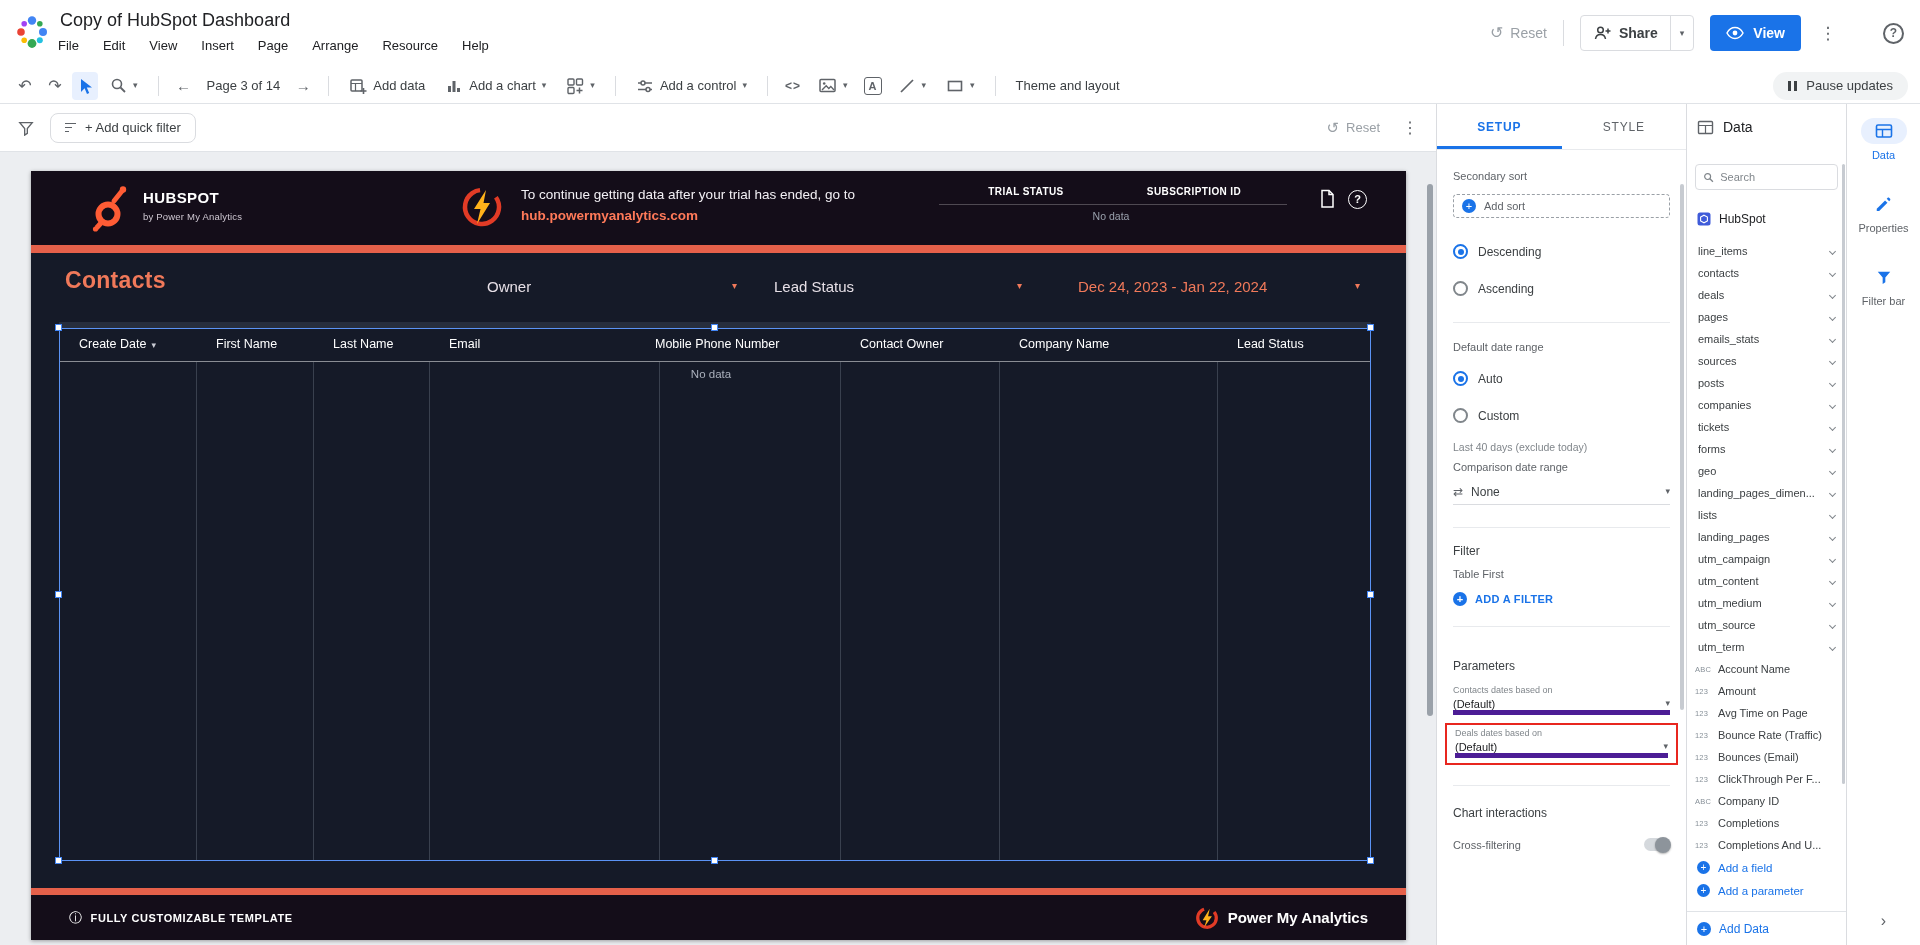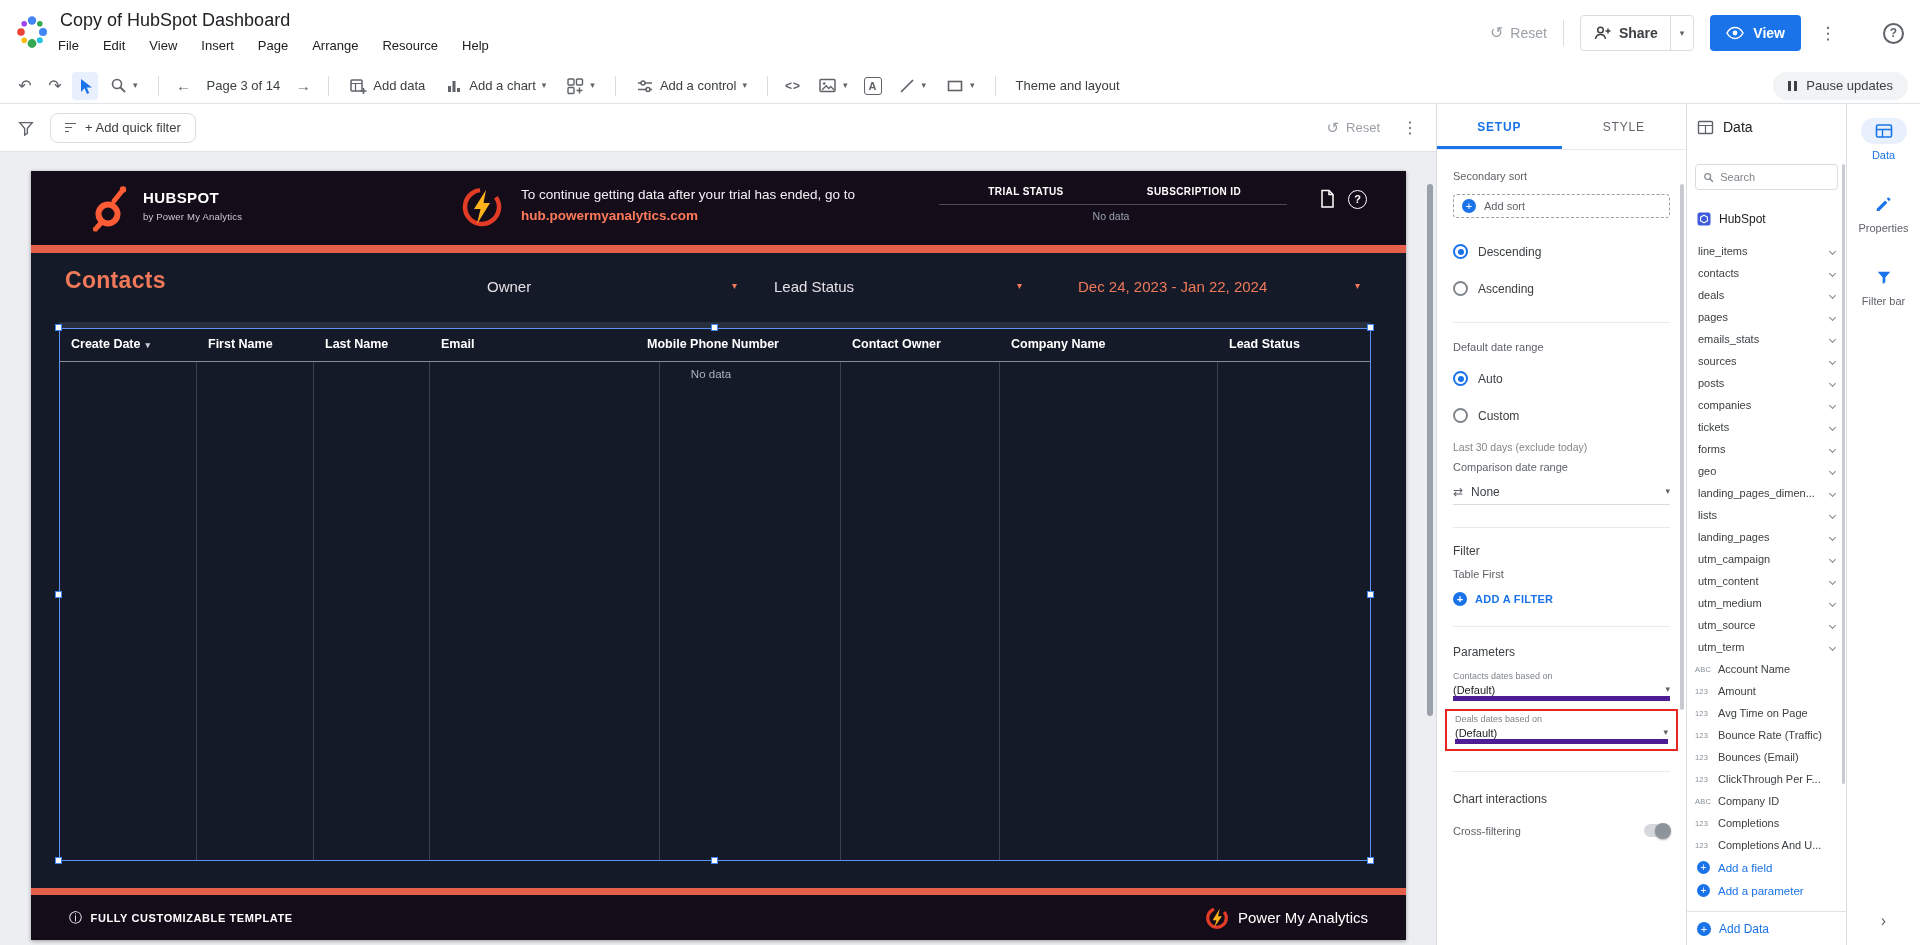--- a/index.html
+++ b/index.html
@@ -70,31 +70,31 @@
   .dh-help { width:19px; height:19px; border-radius:50%; border:1.6px solid #fff; color:#fff; font-size:11px; font-weight:bold; display:flex; align-items:center; justify-content:center; }
 
   .dash-title { position:absolute; left:34px; top:14px; font-size:23px; font-weight:bold; color:#f0795a; letter-spacing:.3px; }
   .dd-dash { position:absolute; top:21px; height:24px; display:flex; align-items:center; justify-content:space-between; }
   .dd-lab { font-size:15px; color:#e6dfe6; }
   .dd-lab.orange { color:#f0795a; }
   .ocaret { font-size:10px; color:#f0795a; }
 
   .tbl-strip { position:absolute; left:28px; top:69px; width:1312px; height:7px; background:#272e3d; }
   .tbl { position:absolute; left:28px; top:75px; width:1312px; height:533px; }
-  .tbl-colh { position:absolute; top:0; height:33px; line-height:33px; padding-left:12px; font-size:12.5px; font-weight:bold; color:#fff; white-space:nowrap; overflow:hidden; }
+  .tbl-colh { position:absolute; top:0; height:33px; line-height:33px; padding-left:20px; font-size:12.5px; font-weight:normal; color:#fff; white-space:nowrap; overflow:hidden; }
   .tbl-hline { position:absolute; left:0; top:33px; width:100%; height:1px; background:rgba(255,255,255,.5); }
   .tbl-vline { position:absolute; top:34px; bottom:0; width:1px; background:#39404e; }
   .tbl-nodata { position:absolute; left:602px; top:40px; width:100px; text-align:center; font-size:11.5px; color:#aab0bc; }
   .tbl-sel { position:absolute; inset:0; border:1px solid #5b93f5; pointer-events:none; }
   .handle { position:absolute; width:7px; height:7px; background:#fff; border:1px solid #4285f4; }
   .sortcaret { font-size:9px; color:#c9ccd4; margin-left:5px; }
 
   .ftr-note { display:flex; align-items:center; gap:8px; color:#fff; font-weight:bold; font-size:11px; letter-spacing:.6px; }
   .ftr-info { font-size:13px; font-weight:normal; }
-  .ftr-brand { display:flex; align-items:center; gap:9px; color:#fff; font-weight:normal; font-size:15px; }
+  .ftr-brand { display:flex; align-items:center; gap:9px; color:#fff; font-weight:bold; font-size:15px; }
 
   
   .cpanel { position:absolute; top:104px; left:1436px; width:250px; bottom:0; background:#fff; border-left:1px solid #dadce0; }
   .cp-head { height:44px; display:flex; align-items:center; gap:10px; padding:0 14px; border-bottom:1px solid #e8eaed; }
   .cp-ico { width:26px; height:26px; border-radius:4px; background:#f1f3f4; display:flex; align-items:center; justify-content:center; }
   .cp-title { font-size:15px; color:#202124; }
   .chev { width:7px; height:7px; border-right:1.6px solid #5f6368; border-bottom:1.6px solid #5f6368; transform:rotate(45deg); display:inline-block; }
   .cp-head .chev { margin-left:auto; margin-right:4px; }
   .cp-tabs { height:46px; display:flex; border-bottom:1px solid #e8eaed; }
   .tab { flex:1; display:flex; align-items:center; justify-content:center; font-size:12px; letter-spacing:.8px; color:#5f6368; }
@@ -469,36 +469,36 @@
       <div class="hr" style="margin-top:26px"></div>
       <div class="lbl" style="margin-top:18px">Default date range</div>
       <div class="radio-row" style="margin-top:18px">
         <span class="radio sel"></span>
         <span>Auto</span>
       </div>
       <div class="radio-row" style="margin-top:22px">
         <span class="radio"></span>
         <span>Custom</span>
       </div>
-      <div class="hint" style="margin-top:18px">Last 30 days (exclude today)</div>
+      <div class="hint" style="margin-top:18px">Last 40 days (exclude today)</div>
       <div class="lbl" style="margin-top:8px">Comparison date range</div>
       <div class="dd-row">
         <span class="glyph cmp">⇄</span>
         <span class="dd-val">None</span>
         <span class="glyph caret2">▾</span>
       </div>
       <div class="hr" style="margin-top:22px"></div>
       <div class="sec-title" style="margin-top:16px">Filter</div>
       <div class="lbl" style="margin-top:10px">Table First</div>
       <div class="blue-act" style="margin-top:12px">
         <span class="pc">+</span>
         <span>ADD A FILTER</span>
       </div>
       <div class="hr" style="margin-top:20px"></div>
-      <div class="sec-title" style="margin-top:18px">Parameters</div>
+      <div class="sec-title" style="margin-top:32px">Parameters</div>
       <div class="param" style="margin-top:12px">
         <div class="param-lab">Contacts dates based on</div>
         <div class="param-val">
           <span>(Default)</span>
           <span class="glyph caret2">▾</span>
         </div>
       </div>
       <div class="param hl">
         <div class="param-lab">Deals dates based on</div>
         <div class="param-val">

